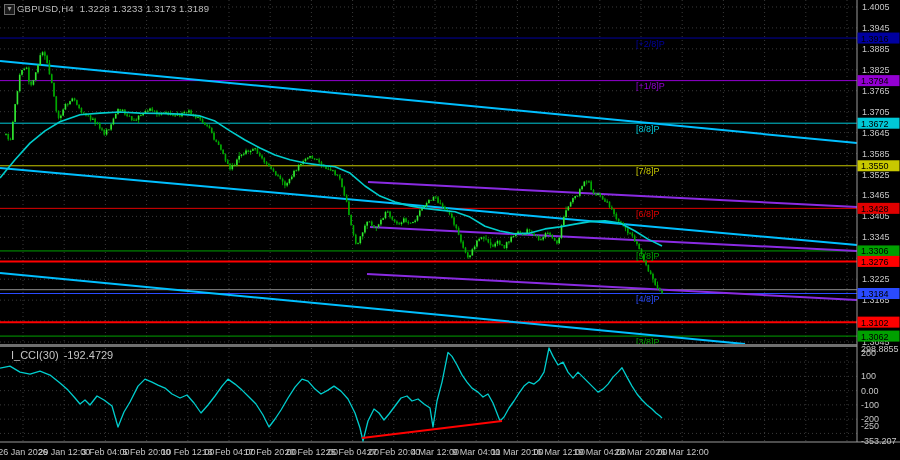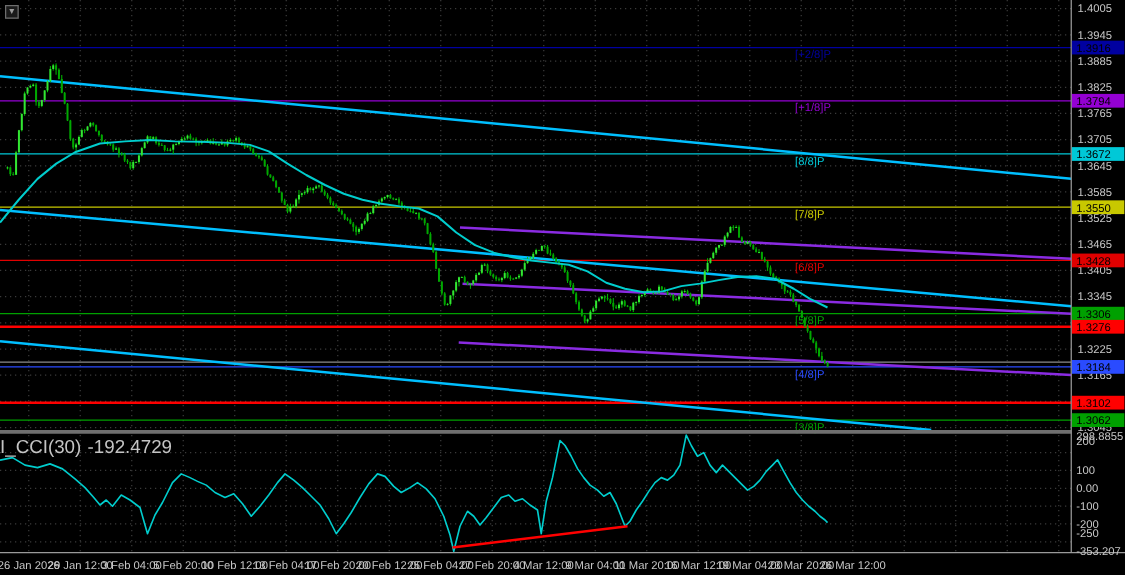--- a/index.html
+++ b/index.html
@@ -2,30 +2,31 @@
 <html><head>
 <meta charset="utf-8">
 <style>
   html,body{margin:0;padding:0;background:#111;}
   .term{position:relative;width:900px;height:460px;background:#000;overflow:hidden;
         font-family:"Liberation Sans",sans-serif;}
   .ttl{position:absolute;left:17px;top:3px;font-size:9.5px;color:#bdbdbd;letter-spacing:.2px;white-space:nowrap;z-index:5;}
   .ttl b{font-weight:normal;margin-right:6px;}
   .wicon{position:absolute;left:4px;top:4px;width:9px;height:9px;border:1px solid #6e6e6e;
          color:#9a9a9a;font-size:8px;line-height:8px;text-align:center;z-index:5;background:#1a1a1a;}
-  .ccittl{position:absolute;left:0;top:349px;font-size:15px;color:#c4c4c4;white-space:nowrap;z-index:5;}
+  .ccittl{position:absolute;left:11px;top:349px;font-size:11px;color:#c4c4c4;white-space:nowrap;z-index:5;}
   .ccittl b{font-weight:normal;margin-right:5px;}
   svg{position:absolute;left:0;top:0;}
   svg text{font-family:"Liberation Sans",sans-serif;}
 </style>
 </head>
 <body>
 
 <div class="term">
   <div class="wicon">▾</div>
+  <div class="ttl"><b>GBPUSD,H4</b><span>1.3228 1.3233 1.3173 1.3189</span></div>
   <div class="ccittl"><b>I_CCI(30)</b><span>-192.4729</span></div>
   <svg id="cv" width="900" height="460" viewBox="0 0 900 460">
       <line x1="23" y1="0" x2="23" y2="441" stroke="#3a3a3a" stroke-width="1" stroke-dasharray="1 3"></line>
       <line x1="64.2" y1="0" x2="64.2" y2="441" stroke="#3a3a3a" stroke-width="1" stroke-dasharray="1 3"></line>
       <line x1="105.4" y1="0" x2="105.4" y2="441" stroke="#3a3a3a" stroke-width="1" stroke-dasharray="1 3"></line>
       <line x1="146.60000000000002" y1="0" x2="146.60000000000002" y2="441" stroke="#3a3a3a" stroke-width="1" stroke-dasharray="1 3"></line>
       <line x1="187.8" y1="0" x2="187.8" y2="441" stroke="#3a3a3a" stroke-width="1" stroke-dasharray="1 3"></line>
       <line x1="229" y1="0" x2="229" y2="441" stroke="#3a3a3a" stroke-width="1" stroke-dasharray="1 3"></line>
       <line x1="270.20000000000005" y1="0" x2="270.20000000000005" y2="441" stroke="#3a3a3a" stroke-width="1" stroke-dasharray="1 3"></line>
       <line x1="311.40000000000003" y1="0" x2="311.40000000000003" y2="441" stroke="#3a3a3a" stroke-width="1" stroke-dasharray="1 3"></line>

